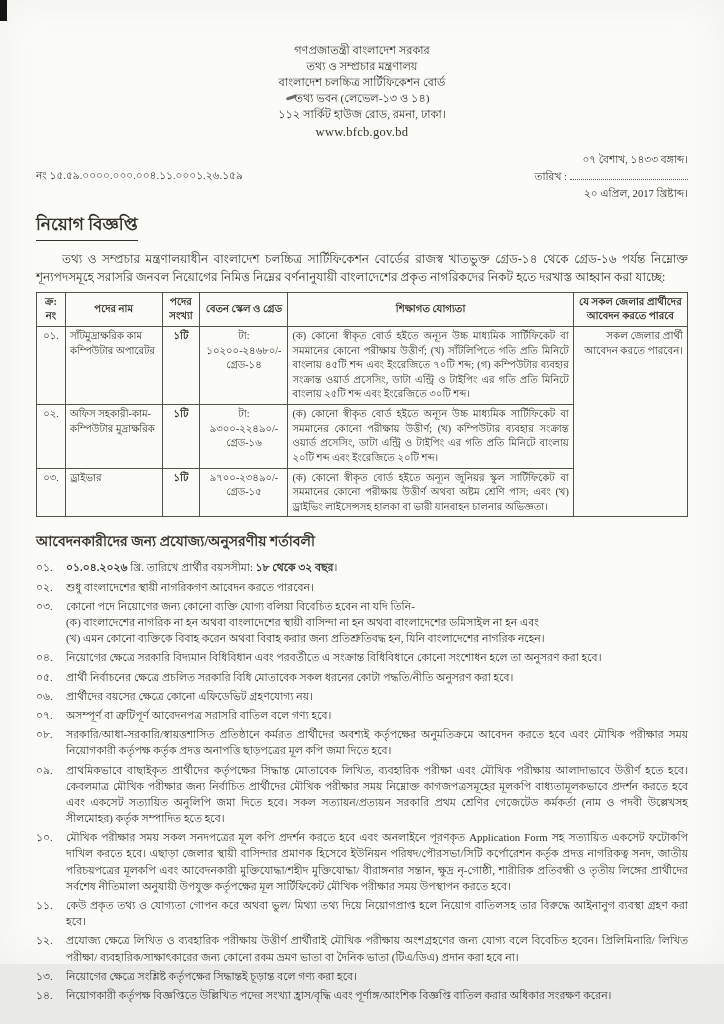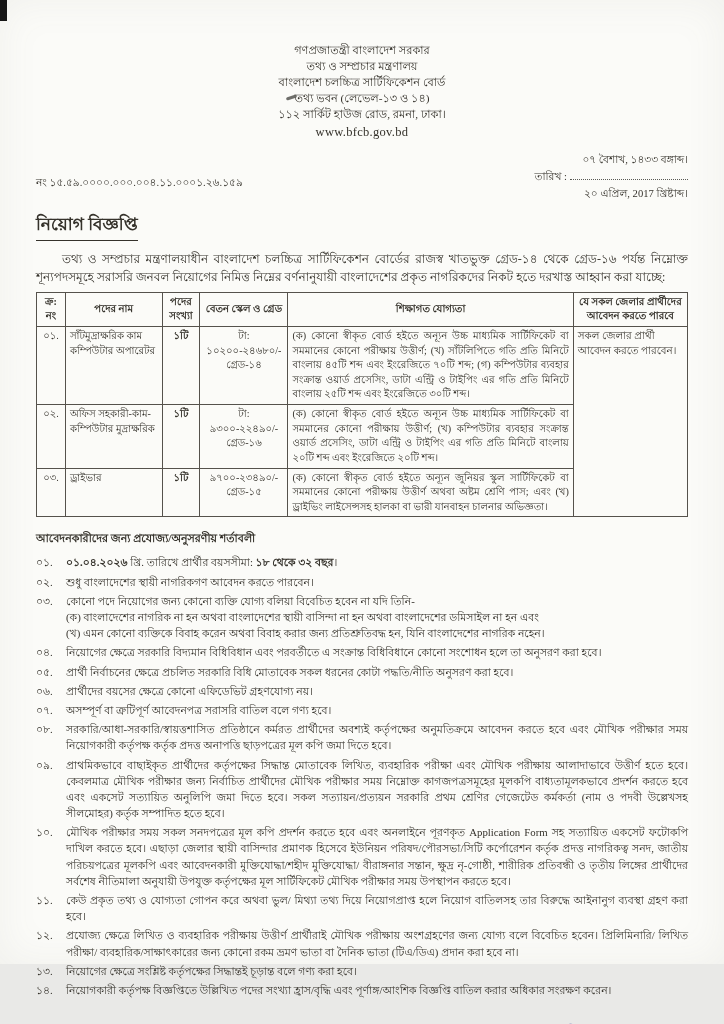--- a/index.html
+++ b/index.html
@@ -15,37 +15,37 @@
     padding:42px 36px 0 36px;
     box-shadow:inset 0 0 40px rgba(120,115,100,.08);
   }
   .scan-edge{position:absolute;left:0;top:0;width:7px;height:21px;background:#161616;}
   .pen-mark{position:absolute;left:286px;top:96px;width:11px;height:3px;background:#4b4b46;
     transform:rotate(-18deg);border-radius:2px;opacity:.8;}
   .org{ text-align:center; font-size:11.3px; line-height:1.42;}
   .org .l{margin:0;}
   .org .site{font-size:12.5px; letter-spacing:.3px; margin-top:2px;}
   .memo-row{display:flex;justify-content:space-between;align-items:flex-start;margin-top:10px;font-size:10.6px;}
-  .memo-no{margin-top:23px;text-align:center;}
+  .memo-no{margin-top:16px;text-align:center;}
   .date-block{text-align:right;line-height:1.6;}
   .dotted{display:inline-block;width:118px;border-bottom:1.3px dotted #5a5a55;vertical-align:baseline;margin-left:3px;}
   .title-wrap{text-align:left;margin-top:8px;}
   .title{display:inline-block;font-size:17px;font-weight:bold;border-bottom:1.6px solid var(--ink,#35322b);padding-bottom:1px;}
   .intro{font-size:12px;line-height:1.5;text-align:justify;text-indent:26px;margin:9px 0 6px 0;}
   table.jobs{width:100%;border-collapse:collapse;font-size:10.1px;line-height:1.45;}
   table.jobs th,table.jobs td{border:1px solid var(--table_border,#55524c);padding:2px 4px;vertical-align:top;}
   table.jobs th{font-weight:bold;text-align:center;vertical-align:middle;padding:2px 3px;}
   td.c{text-align:center;}
   td.count{text-align:center;font-weight:bold;}
   td.scale{text-align:center;}
   td.qual{text-align:justify;}
-  td.district{text-align:left;vertical-align:middle;font-size:10.3px;}
+  td.district{text-align:right;vertical-align:middle;font-size:10.3px;}
   col.sl{width:29px;} col.name{width:97px;} col.cnt{width:38px;}
   col.scale{width:88px;} col.qual{width:288px;} col.dist{width:115px;}
-  .cond-head{font-size:11px;font-weight:bold;margin:13px 0 5px 0;}
+  .cond-head{font-size:14px;font-weight:bold;margin:13px 0 5px 0;}
   .cond{display:flex;font-size:10.8px;line-height:1.5;margin-bottom:3px;}
   .cond .num{width:30px;flex:0 0 30px;}
   .cond .body{flex:1;text-align:justify;}
   .cond .sub{margin-top:0;}
   .b{font-weight:bold;}
   .sign-row{display:flex;justify-content:flex-end;margin-top:22px;padding-right:14px;}
   .sign-row svg{display:block;}
 </style>
 </head>
 <body>

